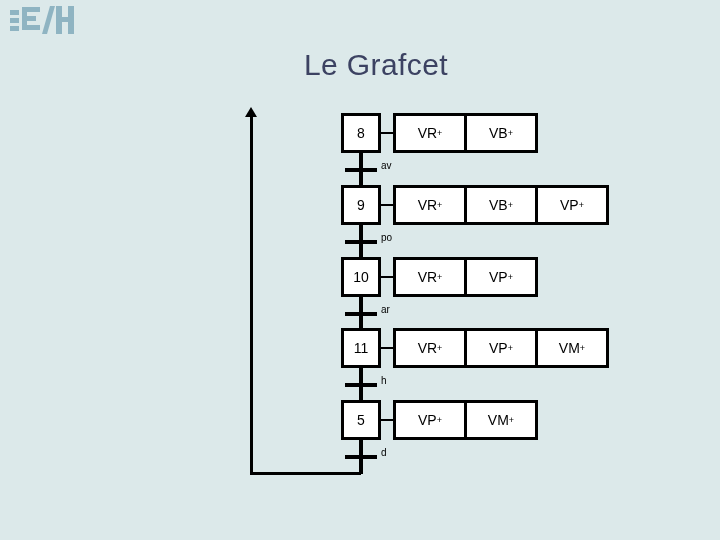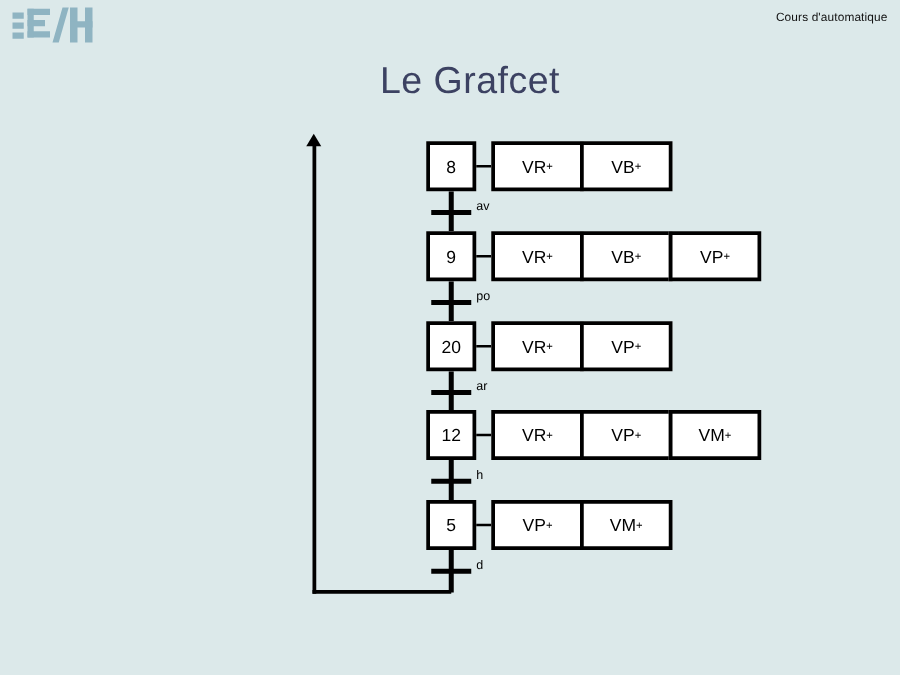--- a/index.html
+++ b/index.html
@@ -186,21 +186,20 @@
       <rect x="14" y="3" width="5" height="23"></rect>
       <polygon points="34,30 42,2 47,2 39,30"></polygon>
       <rect x="48" y="2" width="6" height="28"></rect>
       <rect x="60" y="2" width="6" height="28"></rect>
       <rect x="48" y="13" width="18" height="5"></rect>
     </g>
   </svg>
 </div>
 
 <div id="header-affiliation">
-  <div>Cours d'automatique</div>
 </div>
 
 <div id="page-title">Le Grafcet</div>
 
 <div id="grafcet">
   <div id="loop-vertical"></div>
   <div id="loop-horizontal"></div>
   <div id="loop-arrow"></div>
   <div id="grafcet-rows">
       <div class="spine" style="top: 153px; height: 31.8px;"></div>
@@ -240,40 +239,40 @@
             <sup>+</sup>
           </div>
         </div>
       </div>
       <div class="transition" style="top: 231.8px;">
         <div class="transition-bar"></div>
         <div class="transition-label">po</div>
       </div>
       <div class="spine" style="top: 296.6px; height: 31.8px;"></div>
       <div class="grafcet-row" style="top: 256.6px;">
-        <div class="step-box">20</div>
+        <div class="step-box">10</div>
         <div class="step-link"></div>
         <div class="action-strip">
           <div class="action-box">
             <span>VR</span>
             <sup>+</sup>
           </div>
           <div class="action-box">
             <span>VP</span>
             <sup>+</sup>
           </div>
         </div>
       </div>
       <div class="transition" style="top: 303.6px;">
         <div class="transition-bar"></div>
         <div class="transition-label">ar</div>
       </div>
       <div class="spine" style="top: 368.4px; height: 31.8px;"></div>
       <div class="grafcet-row" style="top: 328.4px;">
-        <div class="step-box">12</div>
+        <div class="step-box">11</div>
         <div class="step-link"></div>
         <div class="action-strip">
           <div class="action-box">
             <span>VR</span>
             <sup>+</sup>
           </div>
           <div class="action-box">
             <span>VP</span>
             <sup>+</sup>
           </div>

